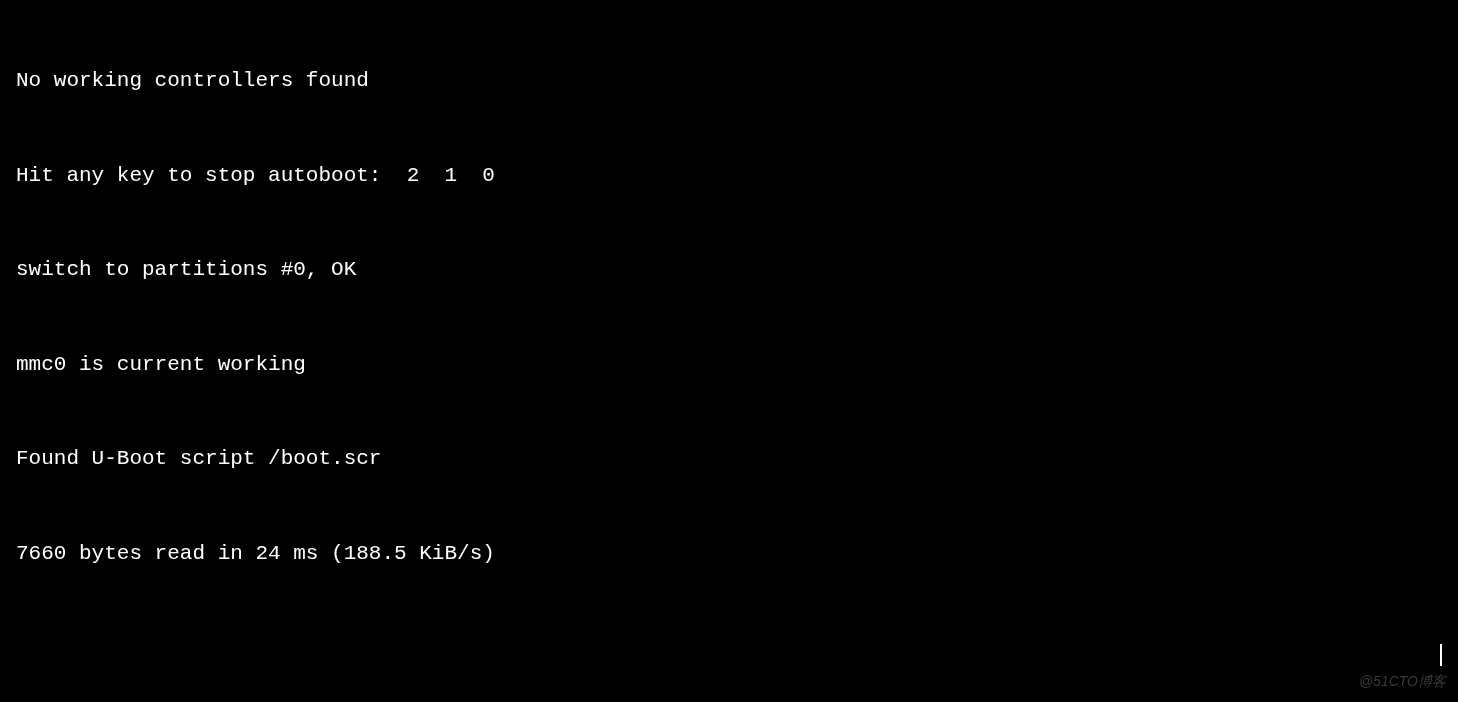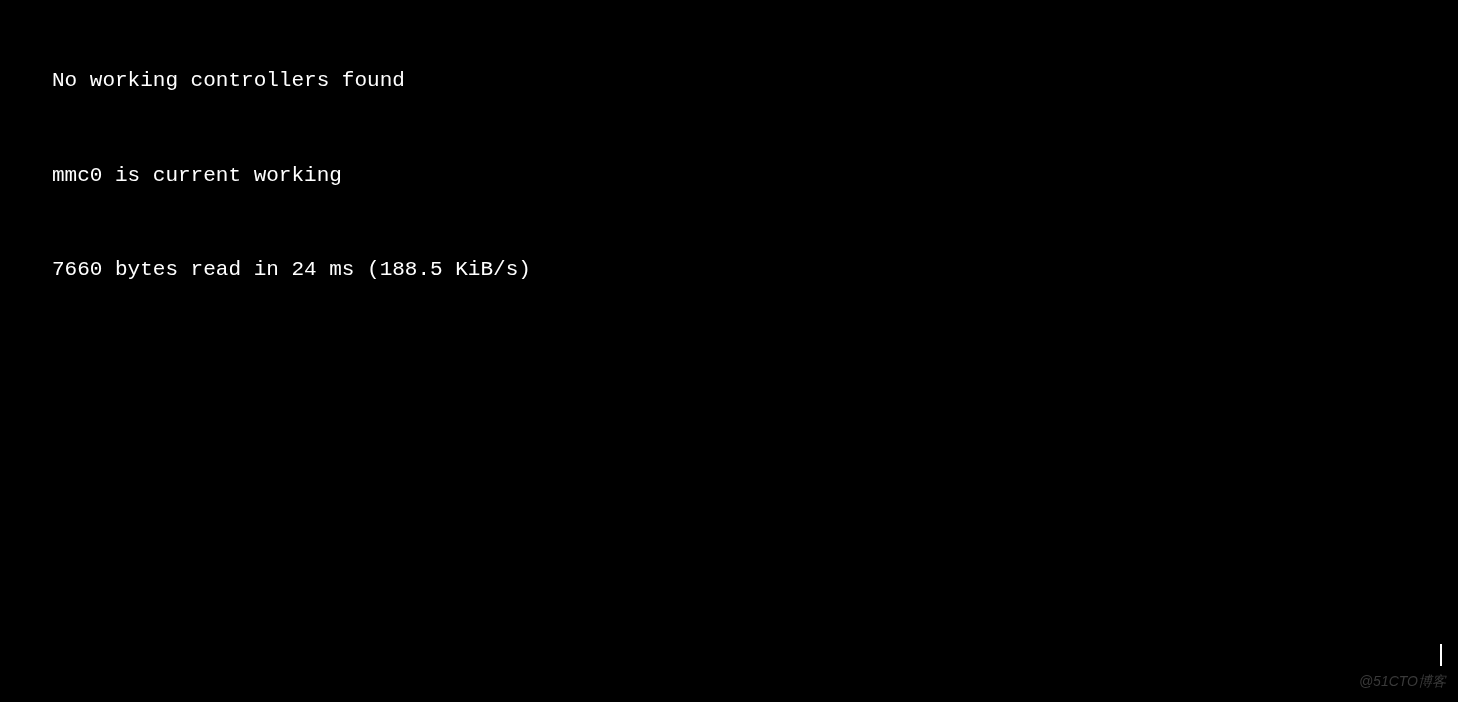--- a/index.html
+++ b/index.html
@@ -18,21 +18,20 @@
       height: 702px;
       overflow: hidden;
       position: relative;
     }
     .terminal-output {
       white-space: pre;
     }
     .line {
       display: block;
       min-height: 1.5em;
-      margin-left: 36px;
     }
     .cursor {
       position: absolute;
       right: 16px;
       bottom: 36px;
       width: 2px;
       height: 22px;
       background-color: #ffffff;
     }
     .watermark {
@@ -43,21 +42,24 @@
       font-size: 14px;
       font-family: sans-serif;
       font-style: italic;
     }
   </style>
 </head>
 <body>
 
 <div class="terminal-output">
   <span class="line">No working controllers found</span>
+  <span class="line">Hit any key to stop autoboot:  2  1  0</span>
+  <span class="line">switch to partitions #0, OK</span>
   <span class="line">mmc0 is current working</span>
+  <span class="line">Found U-Boot script /boot.scr</span>
   <span class="line">7660 bytes read in 24 ms (188.5 KiB/s)</span>
   
   
   
   
   
   
   
   
   

